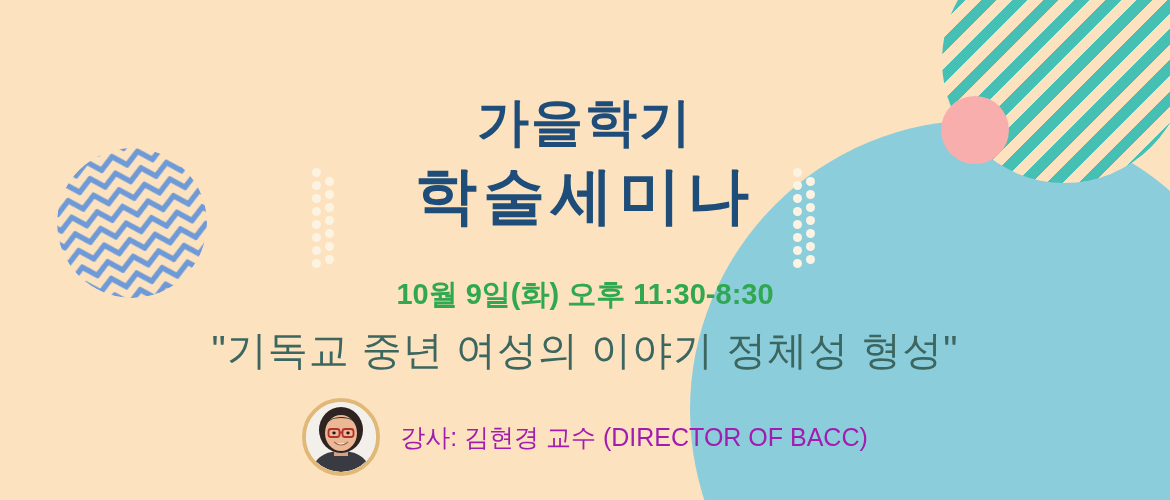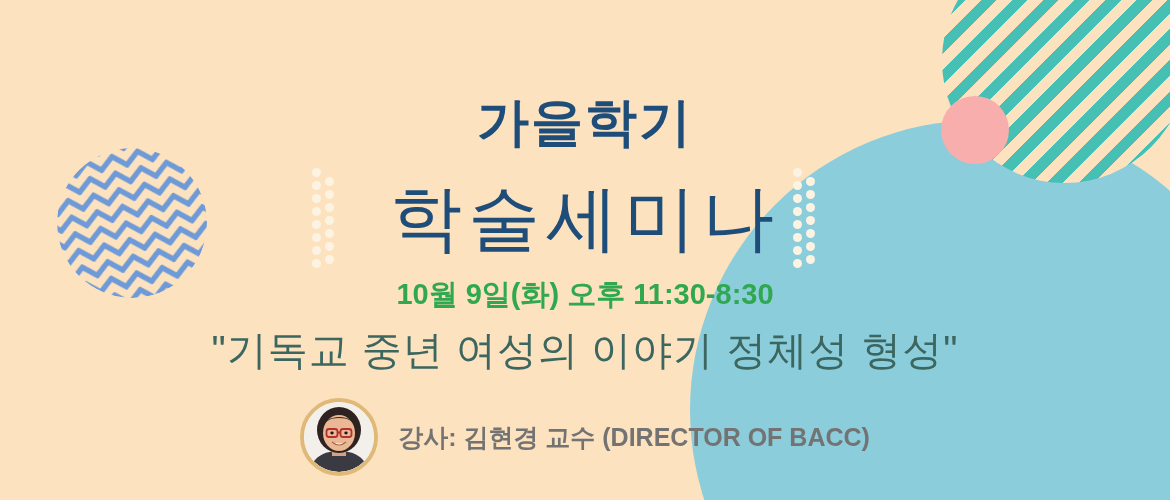--- a/index.html
+++ b/index.html
@@ -86,23 +86,23 @@
     top:96px; left:0; right:0;
     font-size:52px;
     font-weight:bold;
     letter-spacing:2px;
     color:#1f4d79;
     line-height:1;
   }
 
   #headline {
     position:absolute;
-    top:182px; left:0; right:0;
-    font-size:72px;
-    font-weight:normal;
+    top:165px; left:0; right:0;
+    font-size:62px;
+    font-weight:bold;
     letter-spacing:6px;
     color:#1f4d79;
     line-height:1;
   }
 
   #datetime {
     position:absolute;
     top:280px; left:0; right:0;
     font-size:29px;
     font-weight:bold;
@@ -135,22 +135,22 @@
     border-radius:50%;
     border:4px solid #e0b978;
     background:#fdfcfa;
     overflow:hidden;
     flex:0 0 auto;
     position:relative;
   }
   #speaker-avatar svg { display:block; }
   #speaker-label {
     font-size:25px;
-    font-weight:bold;
-    color:#737373;
+    font-weight:normal;
+    color:#a21caf;
     letter-spacing:0px;
     white-space:nowrap;
   }
 </style>
 </head>
 <body>
 
 <div id="banner">
 
   <div class="deco" id="blue-blob"></div>

